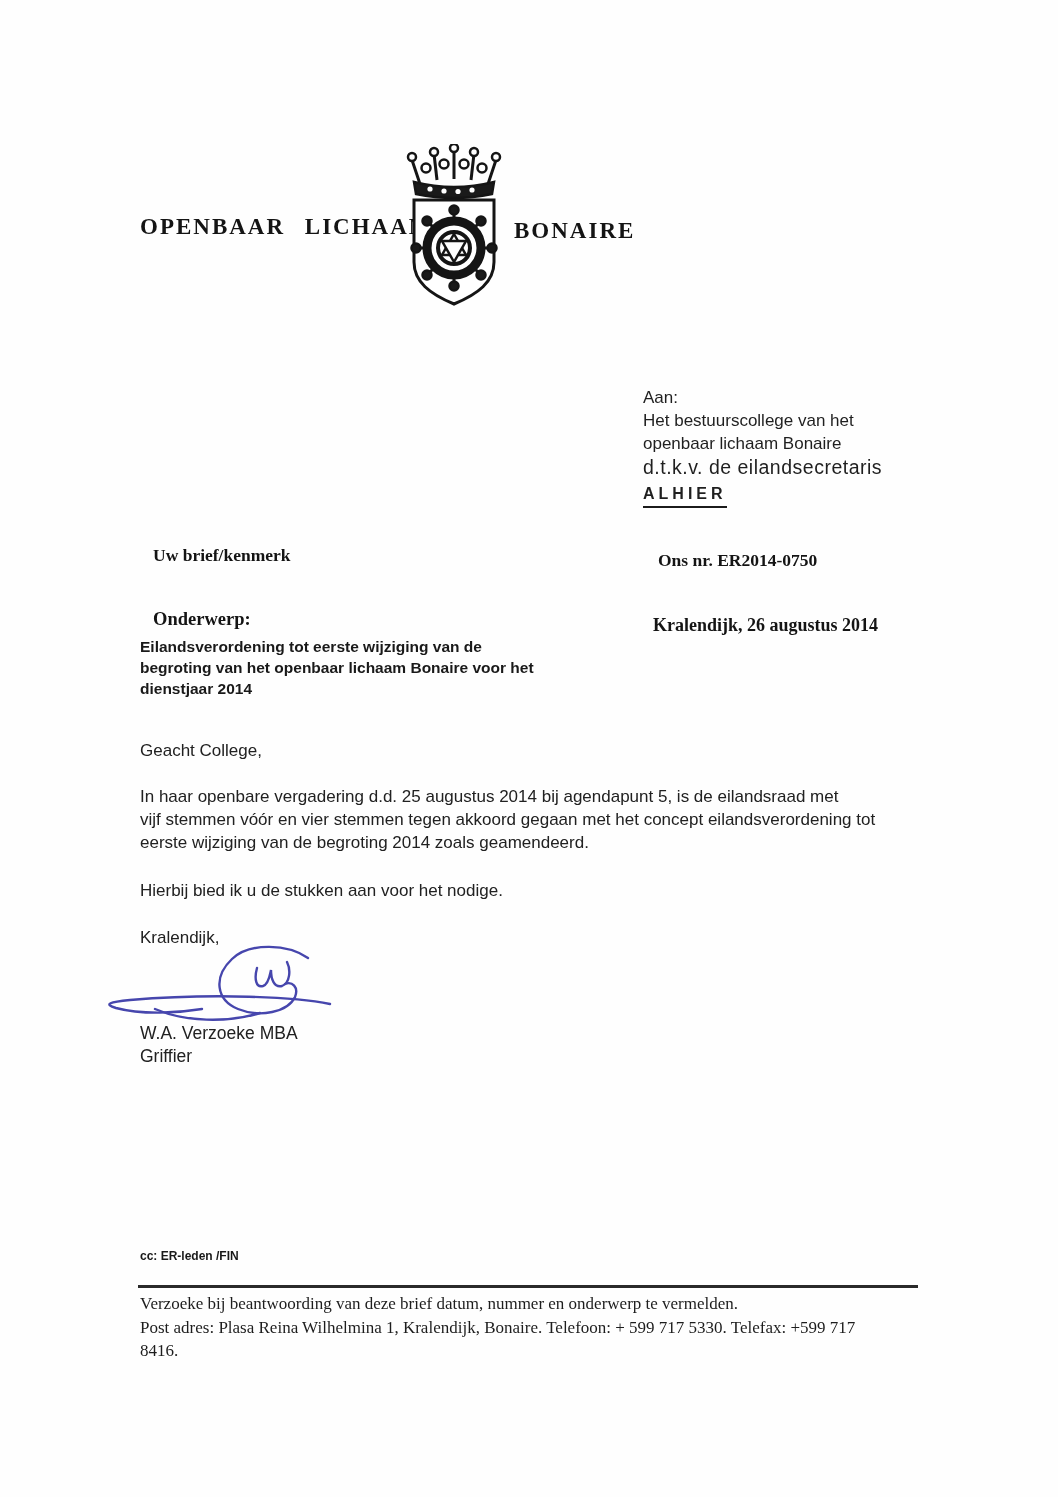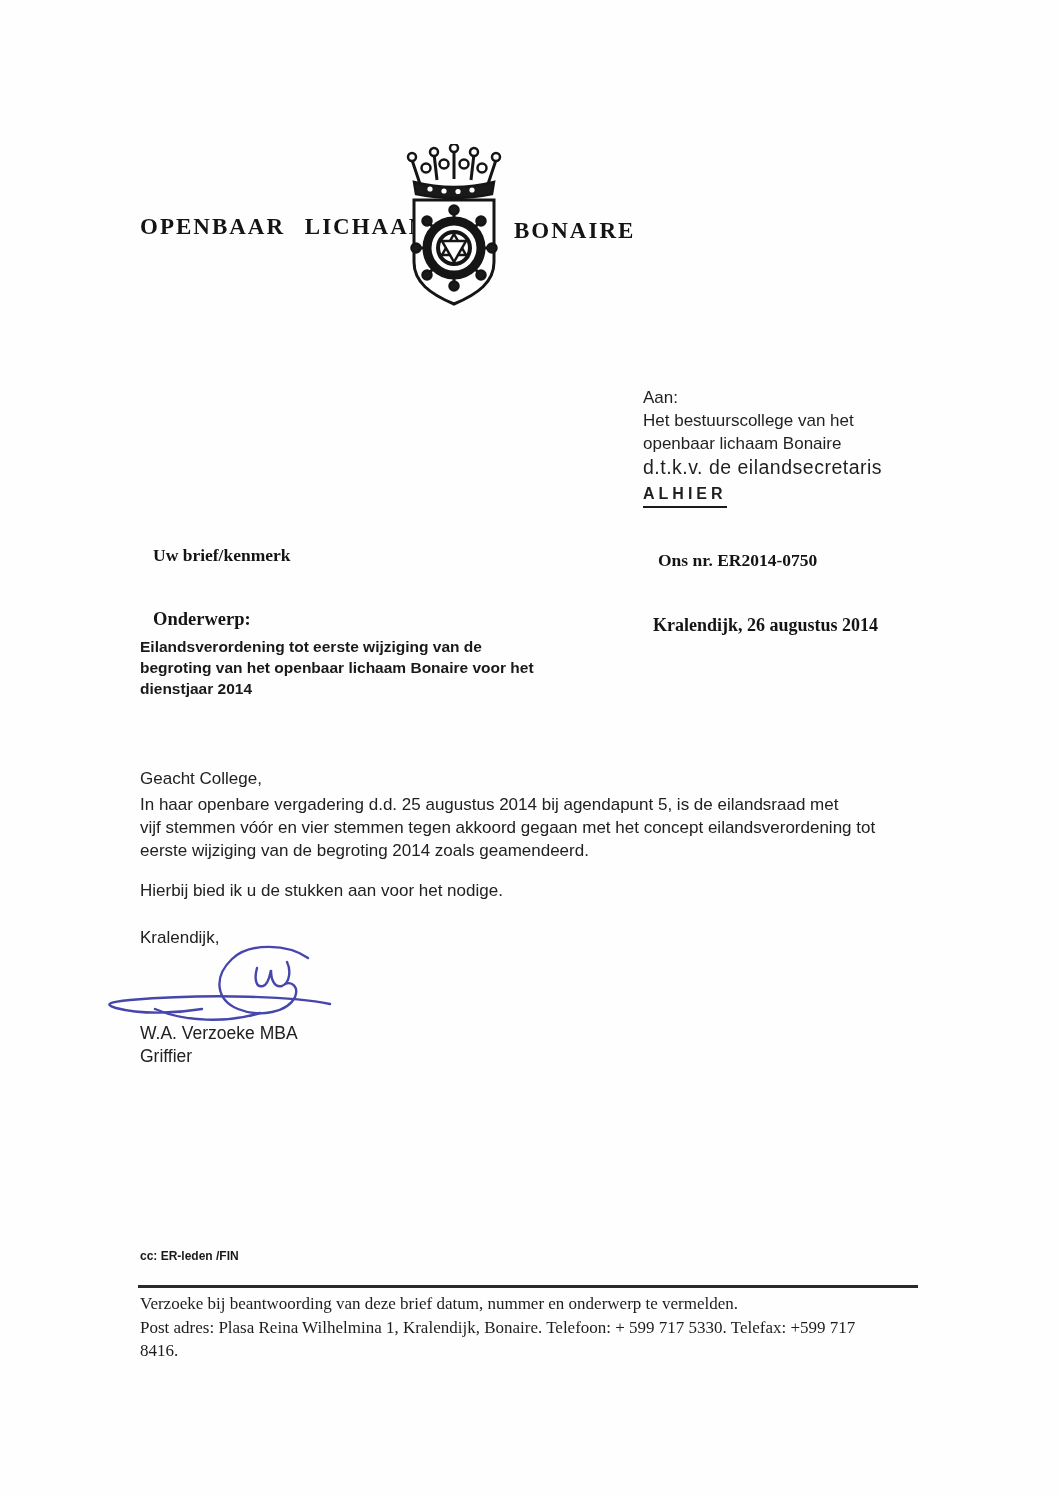--- a/index.html
+++ b/index.html
@@ -58,22 +58,22 @@
   .subject {
     left: 140px; top: 636px;
     font-weight: bold;
     font-size: 15.5px;
     line-height: 21px;
     color: #191919;
   }
 
   
   .body-text { font-size: 17px; line-height: 23px; color: #212121; white-space: nowrap; }
-  .salutation { left: 140px; top: 767px; }
-  .para1 { left: 140px; top: 785px; margin-top: 8px; }
+  .salutation { left: 140px; top: 739px; }
+  .para1 { left: 140px; top: 785px; }
   .para2 { left: 140px; top: 879px; }
   .closing { left: 140px; top: 926px; }
   .signature-svg { left: 100px; top: 942px; }
   .signer { left: 140px; top: 1022px; font-size: 17.5px; line-height: 23px; color: #212121; }
 
   
   .cc-line { left: 140px; top: 1249px; font-weight: bold; font-size: 12px; color: #191919; }
   .footer-rule {
     left: 138px; top: 1285px;
     width: 780px; height: 3px;

